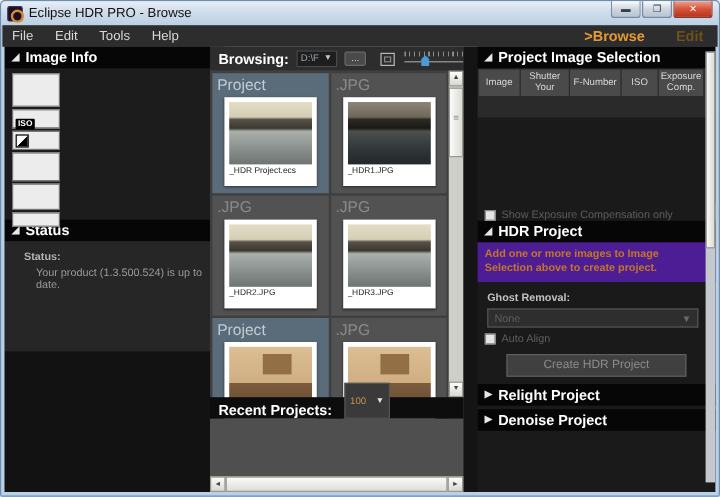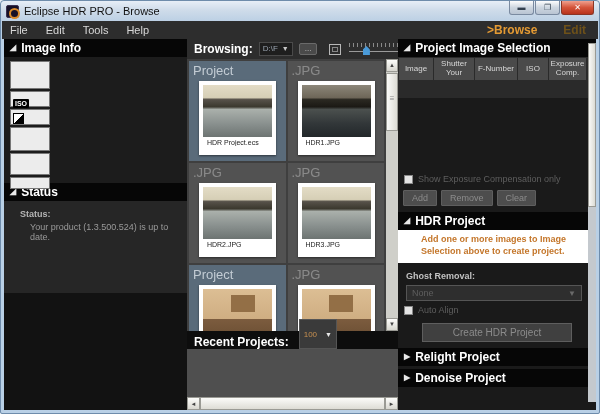--- a/index.html
+++ b/index.html
@@ -27,21 +27,21 @@
   .menubar { position:absolute; top:20px; left:1px; right:1px; height:18px; background:#2d2d2d;
     display:flex; align-items:center; padding:0 8px; }
   .menu-item { color:#d8d8d8; font-size:11px; margin-right:18px; }
   .mode-switch { margin-left:auto; display:flex; align-items:center; }
   .mode-browse { color:#e49a33; font-weight:bold; font-size:12px; margin-right:26px; }
   .mode-edit { color:#6e5119; font-weight:bold; font-size:12px; margin-right:4px; }
 
   
   .content { position:absolute; top:38px; left:3px; right:3px; bottom:3px; background:#141414; }
   .left-panel  { position:absolute; top:0; left:0; width:183px; bottom:0; background:#141414; }
-  .mid-panel   { position:absolute; top:0; left:183px; width:211px; bottom:0; background:#737373; }
+  .mid-panel   { position:absolute; top:0; left:171px; width:211px; bottom:0; background:#737373; }
   .right-panel { position:absolute; top:0; left:394px; right:0; bottom:0; background:#1a1a1a; }
 
   .sec-header { background:#060606; color:#fff; font-weight:bold; font-size:12px;
     height:18px; line-height:18px; padding-left:6px; display:flex; align-items:center; }
   .tri { font-size:8px; margin-right:5px; color:#e8e8e8; }
 
   
   .info-body { position:relative; height:126px; background:#1c1c1c; }
   .info-cells { position:absolute; top:4px; left:6px; width:40px; }
   .info-cell { background:#ececec; border:1px solid #777; margin-bottom:2px; position:relative; }
@@ -121,21 +121,21 @@
   .col-row { display:flex; gap:1px; background:#2a2a2a; padding:1px 10px 18px 1px; }
   .col-cell { background:#4a4a4a; color:#d8d8d8; font-size:8px; text-align:center;
     height:22px; display:flex; align-items:center; justify-content:center; line-height:1.1; padding:0 1px; }
   .sel-table-body { height:72px; background:#1a1a1a; }
   .chk-row { display:flex; align-items:center; padding:4px 0 0 6px; }
   .chk-box { width:9px; height:9px; background:#e4e4e4; border:1px solid #888; margin-right:5px; flex:0 0 auto; }
   .chk-label { color:#5e5e5e; font-size:9px; }
   .btn-row { display:flex; padding:6px 0 6px 5px; }
   .gray-btn { background:#4d4d4d; border:1px solid #5e5e5e; color:#8c8c8c; font-size:9px;
     padding:2px 8px; margin-right:4px; border-radius:1px; }
-  .warn-box { background:#ffffff; padding:4px 6px 6px 23px; }
+  .warn-box { background:#4c1d95; padding:4px 6px 6px 6px; }
   .warn-text { color:#c4762a; font-size:9px; font-weight:bold; line-height:1.3; }
   .ghost-label { color:#c2c2c2; font-size:9px; font-weight:bold; margin:8px 0 4px 8px; }
   .ghost-dd { background:#2e2e2e; border:1px solid #555; height:16px; margin:0 14px 0 8px;
     display:flex; align-items:center; justify-content:space-between; padding:0 5px; }
   .ghost-value { color:#5e5e5e; font-size:9px; }
   .ghost-dd .dd-arrow { color:#6a6a6a; font-size:8px; }
   .create-btn { display:block; margin:8px auto 6px auto; width:150px; background:#404040;
     border:1px solid #5e5e5e; color:#8c8c8c; font-size:10px; text-align:center; padding:3px 0; }
   .collapsed-header { margin-top:3px; }
   .rp-scroll { position:absolute; top:4px; right:0; width:8px; bottom:8px; background:#c4c9ce; }
@@ -300,25 +300,20 @@
         <div class="col-cell" style="flex:0 0 30px">ISO</div>
         <div class="col-cell" style="flex:1">Exposure Comp.</div>
       </div>
       <div class="sel-table-body"></div>
 
       <div class="chk-row">
         <span class="chk-box"></span>
         <span class="chk-label">Show Exposure Compensation only</span>
       </div>
 
-      <div class="btn-row">
-        <span class="gray-btn">Add</span>
-        <span class="gray-btn">Remove</span>
-        <span class="gray-btn">Clear</span>
-      </div>
 
       <div class="sec-header">
         <span class="tri">◢</span>
         <span>HDR Project</span>
       </div>
 
       <div class="warn-box">
         <div class="warn-text">Add one or more images to Image Selection above to create project.</div>
       </div>
 

